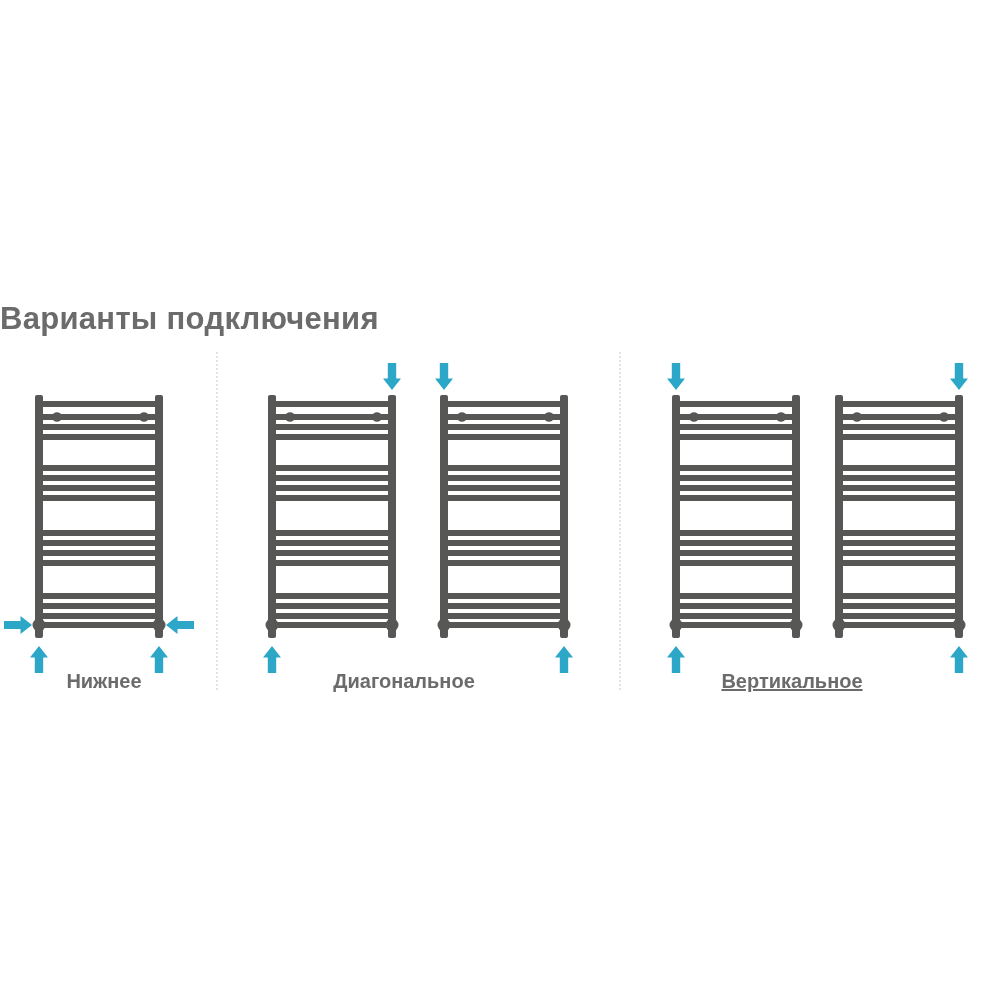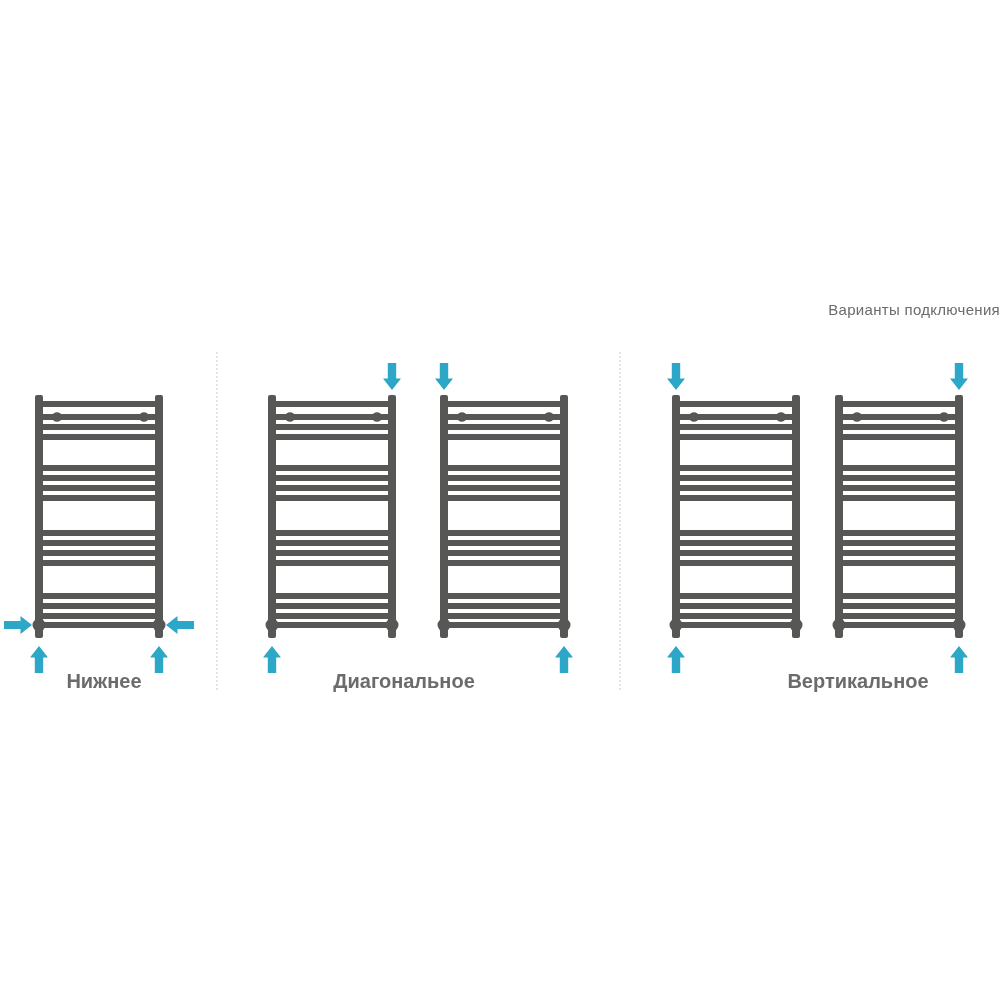--- a/index.html
+++ b/index.html
@@ -13,23 +13,23 @@
     width: 1000px;
     height: 1000px;
     background: var(--background, #ffffff);
     overflow: hidden;
   }
   .title {
     position: absolute;
     left: 0;
     right: 0;
     top: 301px;
-    text-align: right;
-    font-size: 15px;
-    font-weight: normal;
+    text-align: left;
+    font-size: 31px;
+    font-weight: bold;
     letter-spacing: 0.3px;
     color: var(--title-text, #6b6b6b);
   }
   .separator {
     position: absolute;
     top: 352px;
     height: 338px;
     width: 0;
     border-left: 2px dotted var(--separator, #e3e3e3);
   }
@@ -40,21 +40,21 @@
     top: 670px;
     transform: translateX(-50%);
     font-size: 20px;
     font-weight: bold;
     white-space: nowrap;
     color: var(--label-text, #6b6b6b);
     text-align: center;
   }
   #label-0 { left: 104px; }
   #label-1 { left: 404px; }
-  #label-2 { left: 858px; }
+  #label-2 { left: 792px; text-decoration: underline; }
   .radiator-svg { position: absolute; top: 359px; }
 </style>
 </head>
 <body>
 
 <div class="canvas">
   <div class="title">Варианты подключения</div>
 
   <div class="separator" id="sep1"></div>
   <div class="separator" id="sep2"></div>

